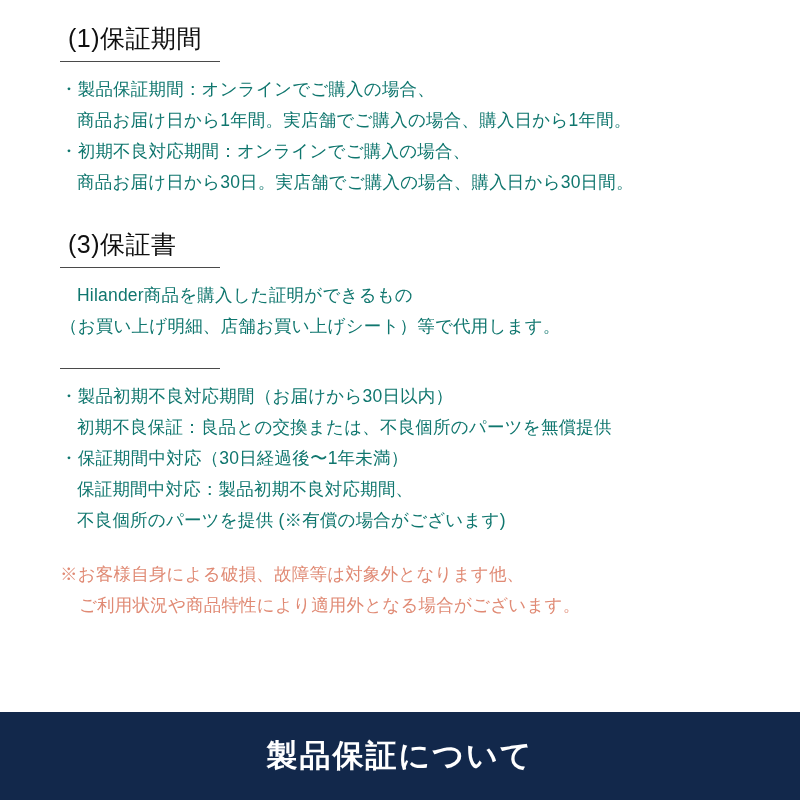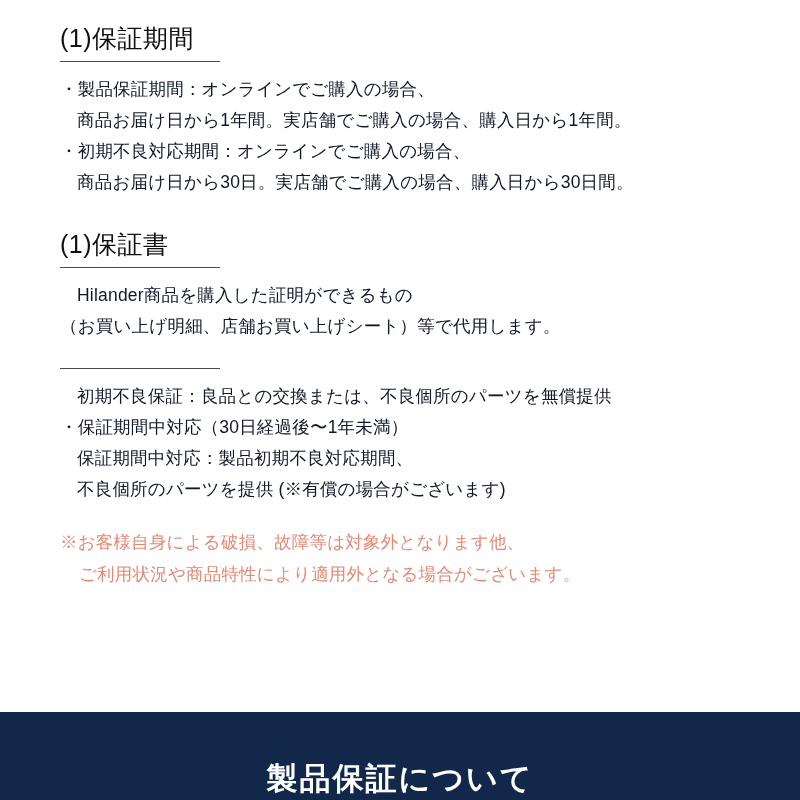--- a/index.html
+++ b/index.html
@@ -24,34 +24,34 @@
     padding: 22px 44px 0 60px;
   }
   .section {
     margin-bottom: 0;
   }
   .section-title {
     font-size: 25px;
     font-weight: 400;
     letter-spacing: 0.5px;
     color: #101010;
-    margin: 0 0 6px 0;
+    margin: 0 0 6px 8px;
     line-height: 1.3;
   }
   .rule {
     width: 160px;
     height: 1px;
     background: #4a4a4a;
     margin: 0 0 12px 0;
     border: 0;
   }
   .body-block {
     font-size: 17.5px;
     line-height: 1.78;
-    color: #0f172a;
+    color: #0f766e;
     letter-spacing: 0.2px;
   }
   .body-line {
     white-space: pre;
   }
   .indent-1 { padding-left: 17px; }
   .indent-0 { padding-left: 0px; }
 
   .gap-lg { height: 30px; }
   .gap-md { height: 26px; }
@@ -66,21 +66,21 @@
   .note .indent-1 { padding-left: 19px; }
 
   .footer-band {
     position: absolute;
     left: 0;
     bottom: 0;
     width: 800px;
     height: 88px;
     background: #12284b;
     display: flex;
-    align-items: flex-end;
+    align-items: center;
     justify-content: center;
   }
   .footer-title {
     color: #ffffff;
     font-size: 31px;
     font-weight: 700;
     letter-spacing: 2px;
   }
 </style>
 </head>
@@ -97,33 +97,34 @@
         <div class="body-line indent-0">・製品保証期間：オンラインでご購入の場合、</div>
         <div class="body-line indent-1">商品お届け日から1年間。実店舗でご購入の場合、購入日から1年間。</div>
         <div class="body-line indent-0">・初期不良対応期間：オンラインでご購入の場合、</div>
         <div class="body-line indent-1">商品お届け日から30日。実店舗でご購入の場合、購入日から30日間。</div>
       </div>
     </div>
 
     <div class="gap-lg"></div>
 
     <div class="section">
-      <h2 class="section-title">(1)保証書</h2>
+      <h2 class="section-title">(3)保証書</h2>
       <div class="rule"></div>
       <div class="body-block">
         <div class="body-line indent-1">Hilander商品を購入した証明ができるもの</div>
         <div class="body-line indent-0">（お買い上げ明細、店舗お買い上げシート）等で代用します。</div>
       </div>
     </div>
 
     <div class="gap-md"></div>
 
     <div class="section">
       <div class="rule"></div>
       <div class="body-block">
+        <div class="body-line indent-0">・製品初期不良対応期間（お届けから30日以内）</div>
         <div class="body-line indent-1">初期不良保証：良品との交換または、不良個所のパーツを無償提供</div>
         <div class="body-line indent-0">・保証期間中対応（30日経過後〜1年未満）</div>
         <div class="body-line indent-1">保証期間中対応：製品初期不良対応期間、</div>
         <div class="body-line indent-1">不良個所のパーツを提供 (※有償の場合がございます)</div>
       </div>
     </div>
 
     <div class="note">
       <div class="body-line indent-0">※お客様自身による破損、故障等は対象外となります他、</div>
       <div class="body-line indent-1">ご利用状況や商品特性により適用外となる場合がございます。</div>

